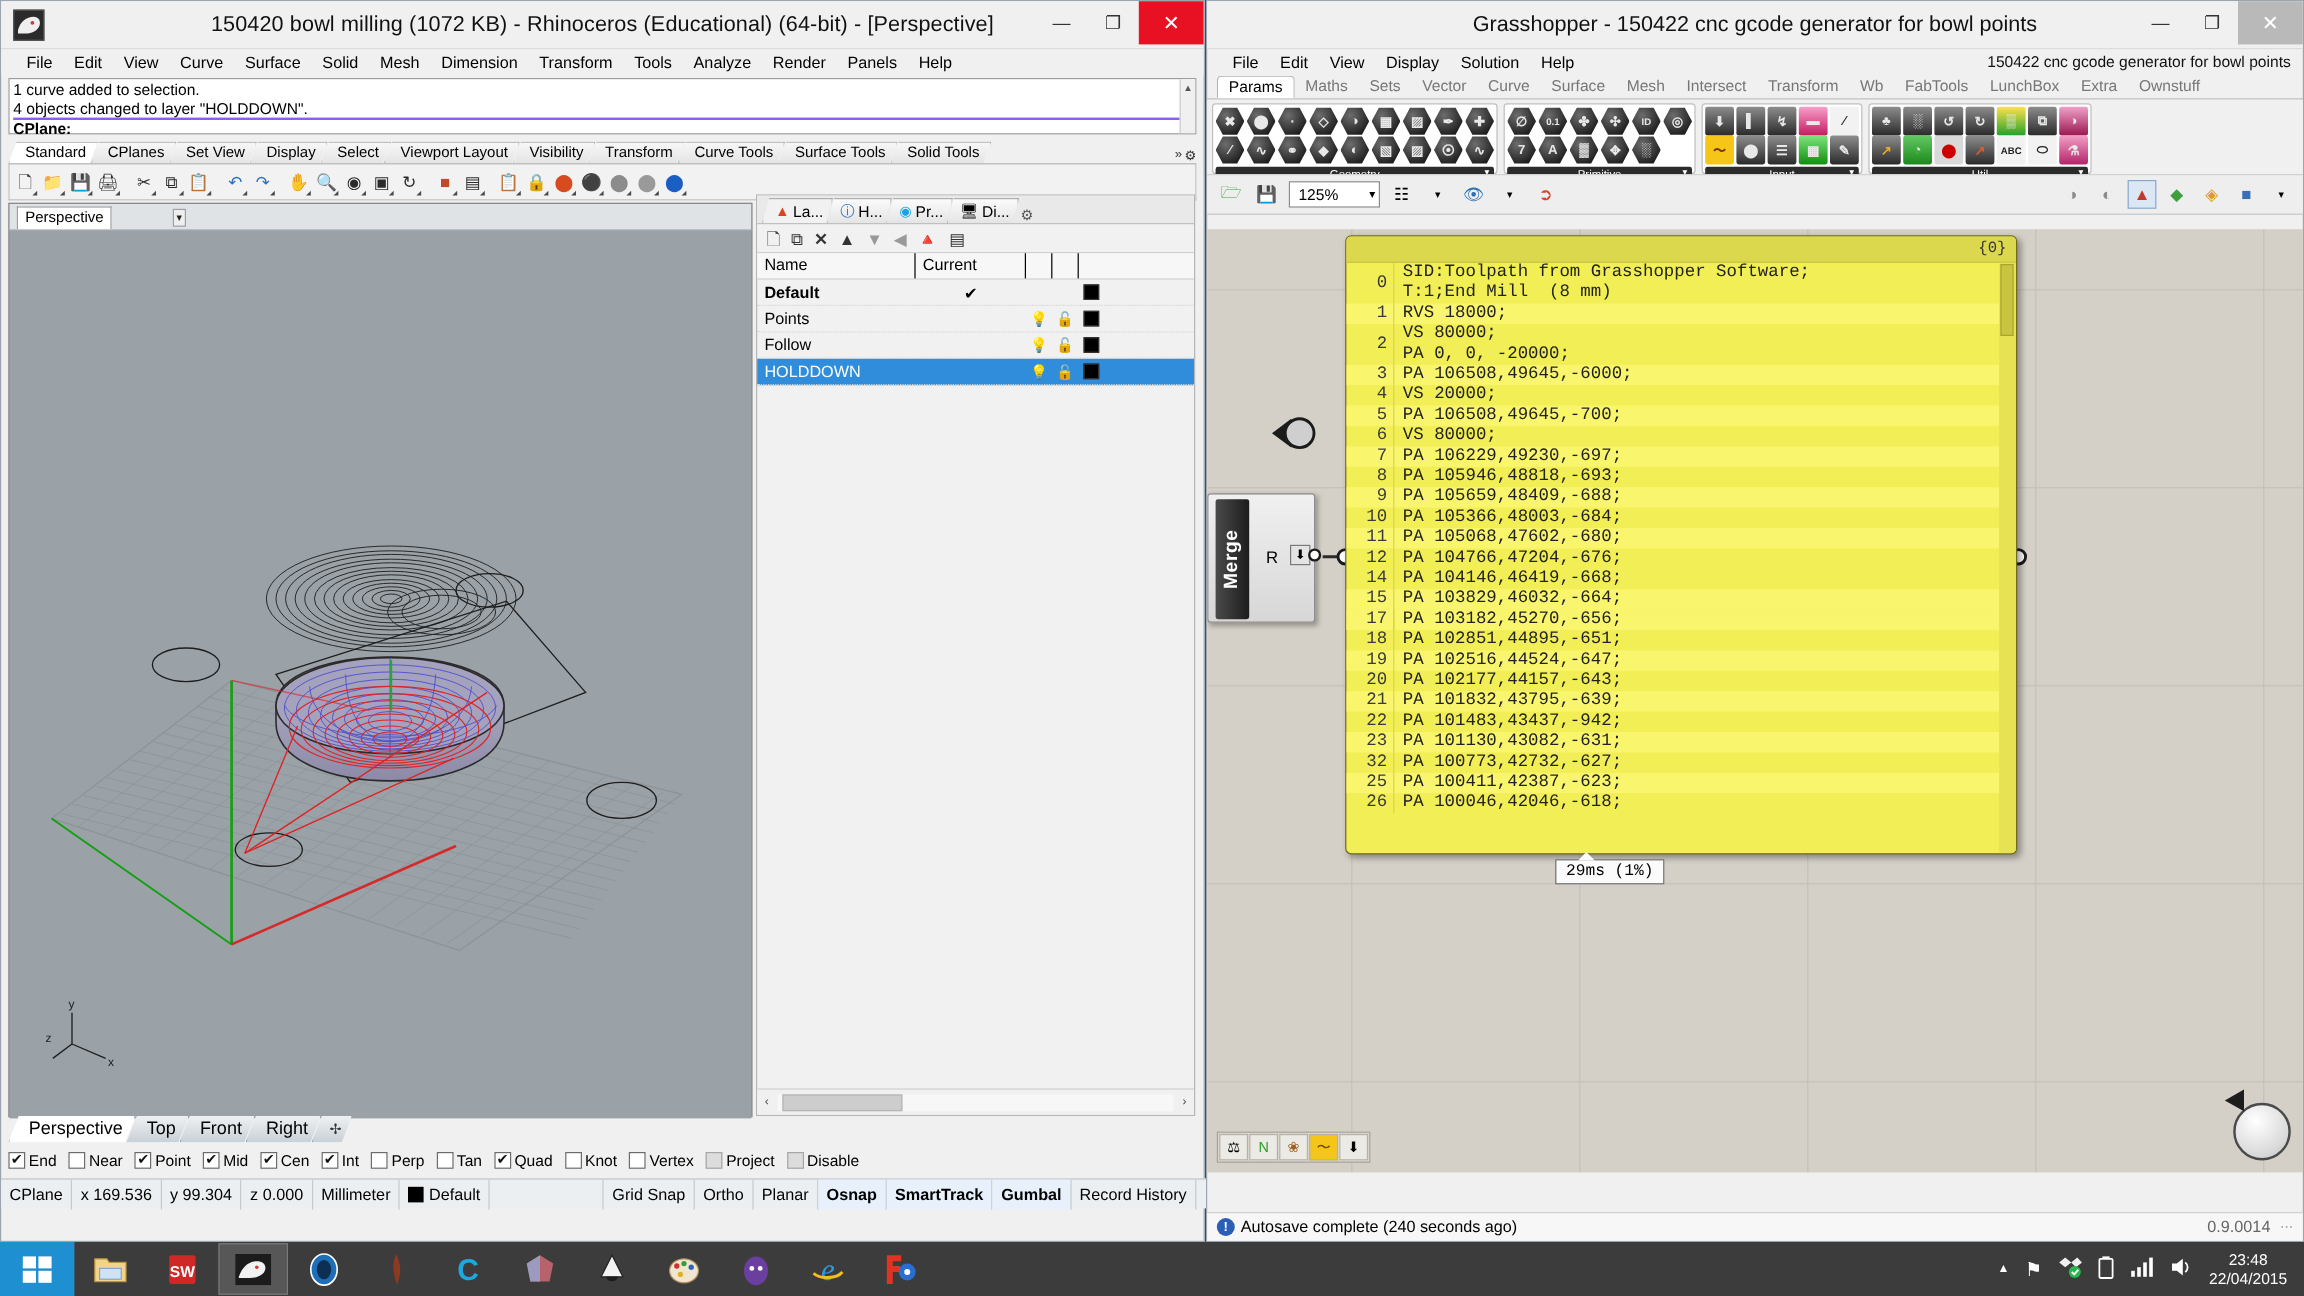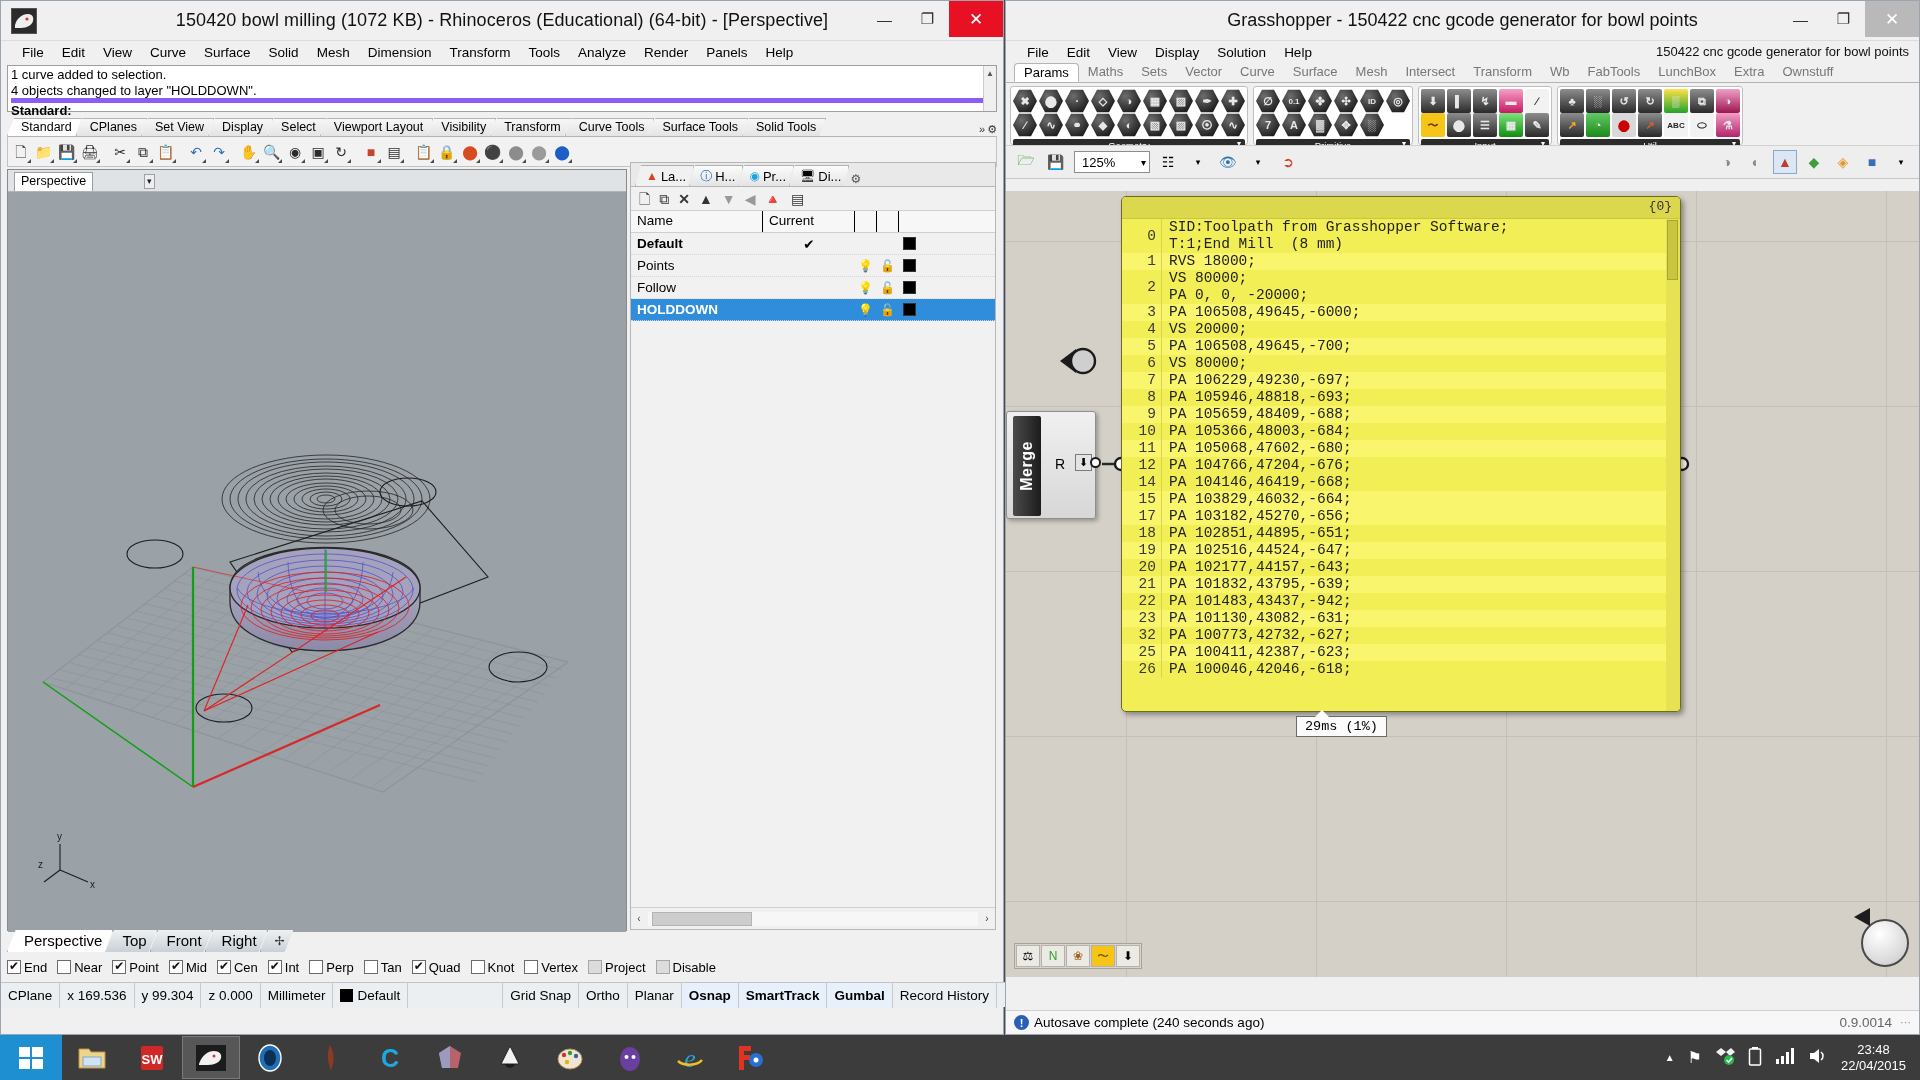--- a/index.html
+++ b/index.html
@@ -23,21 +23,21 @@
   .winbtn.close { background:#e81123; color:#fff; width:54px; font-size:17px;}
   .winbtn.close.grey { background:#b9b9b9; color:#fff; }
 
   #rhino-menu { height:22px; background:#f0f0f0; display:flex; align-items:center;
                 padding-left:12px; gap:0; }
   #rhino-menu div { padding:2px 9px; font-size:13.5px; color:#000; }
 
   #rhino-cmdarea { margin:2px 6px 0 6px; height:47px; background:#fff;
         border:1px solid #9e9e9e; font-size:13px; color:#000; padding:1px 3px;
         line-height:15.5px; position:relative; }
-  #rhino-cmdarea .cmdline2 { border-bottom:5px solid #8b5cf6; }
+  #rhino-cmdarea .cmdline2 { border-bottom:2px solid #8b5cf6; }
   #rhino-cmdarea .cmdprompt { font-weight:bold; }
   #cmdscroll { position:absolute; right:0; top:0; width:13px; height:100%;
       background:#f0f0f0; border-left:1px solid #ccc; }
   #cmdscroll .a { font-size:8px; text-align:center; color:#555; }
 
   
   #tb-tabs { margin:4px 0 0 6px; height:20px; display:flex; align-items:flex-end;
              position:relative; }
   .tbtab { height:18px; line-height:17px; padding:0 9px 0 13px; font-size:12.5px;
            background:linear-gradient(#f7f7f7,#e4e4e4); border:1px solid #b4b4b4;
@@ -116,21 +116,21 @@
       clip-path: polygon(6px 0,100% 0,calc(100% - 6px) 100%,0 100%); }
   .lptab.active { background:#f1f1f1; z-index:4; }
   #lptools { height:24px; background:#f1f1f1; display:flex; align-items:center;
        gap:9px; padding-left:8px; border-bottom:1px solid #cfcfcf; }
   #lptools .t { font-size:14px; color:#333; line-height:1; }
   #lhead { display:flex; height:22px; background:#f7f7f7; font-size:13.5px;
        border-bottom:1px solid #cfcfcf; }
   #lhead div { border-right:1px solid #000000; padding:2px 6px; }
   .lrow { display:flex; height:22px; font-size:13.5px; align-items:center;
           border-bottom:1px dotted #d6d6d6; }
-  .lrow.sel { background:#2f8ddb; color:#fff;font-weight:bold; }
+  .lrow.sel { background:#2f8ddb; color:#fff; }
   .lrow .nm { width:132px; padding-left:6px; }
   .lrow .cur { width:92px; text-align:center; }
   .lrow .ic { width:22px; text-align:center; font-size:12px; }
   .lrow .sw { width:20px; text-align:center; }
   .lrow .sw i { display:inline-block; width:13px; height:13px; background:#000;
                 border:1px solid #333; vertical-align:-2px; }
   #lpscroll { position:absolute; left:0; bottom:0; width:100%; height:22px;
      background:#f0f0f0; border-top:1px solid #cfcfcf; display:flex;
      align-items:center; }
   #lpscroll .ar { width:16px; text-align:center; font-size:10px; color:#444; }
@@ -311,21 +311,21 @@
     <div>Tools</div>
     <div>Analyze</div>
     <div>Render</div>
     <div>Panels</div>
     <div>Help</div>
   </div>
 
   <div id="rhino-cmdarea">
     <div>1 curve added to selection.</div>
     <div class="cmdline2">4 objects changed to layer "HOLDDOWN".</div>
-    <div class="cmdprompt">Standard:</div>
+    <div class="cmdprompt">CPlane:</div>
     <div id="cmdscroll">
       <div class="a">▲</div>
     </div>
   </div>
 
   <div id="tb-tabs">
     <div class="tbtab active">Standard</div>
     <div class="tbtab">CPlanes</div>
     <div class="tbtab">Set View</div>
     <div class="tbtab">Display</div>

